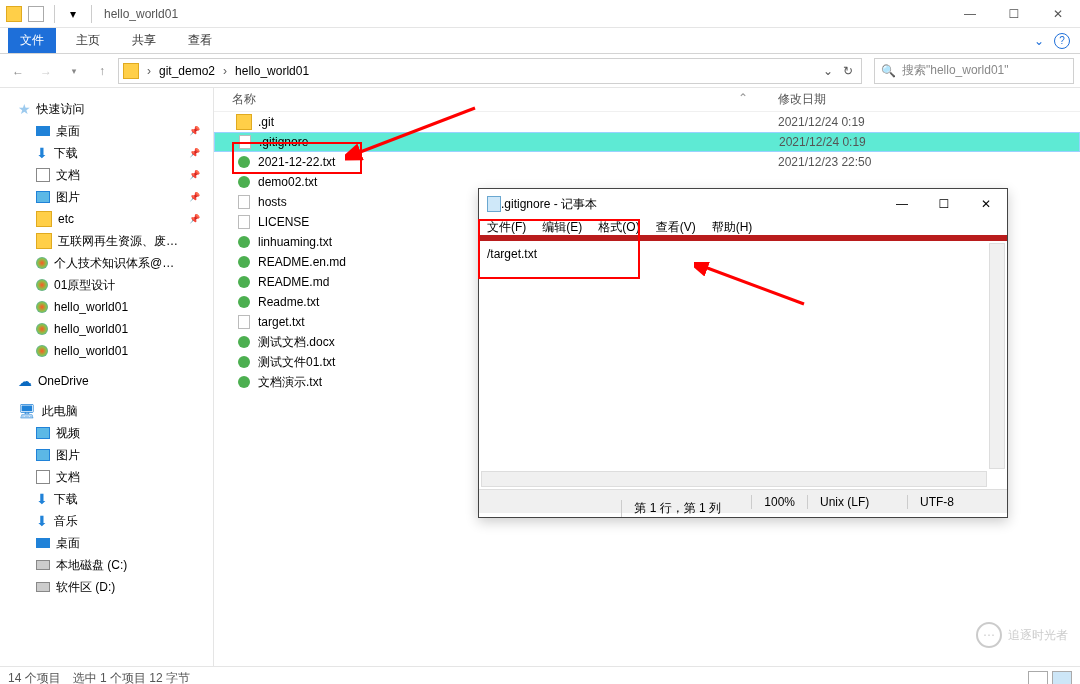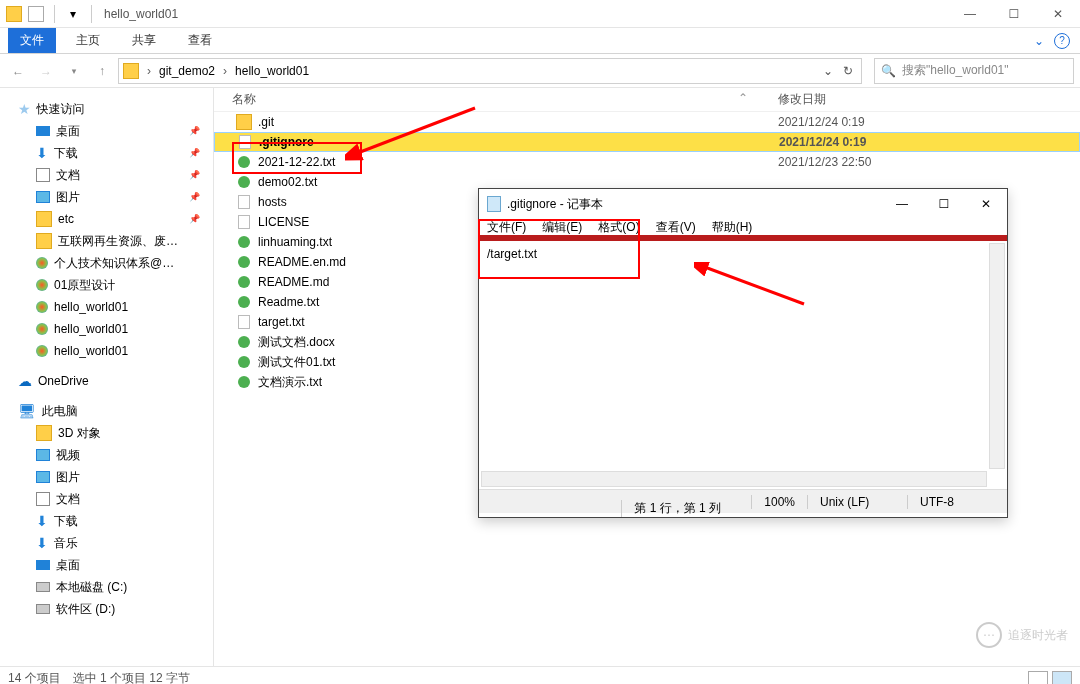--- a/index.html
+++ b/index.html
@@ -39,32 +39,32 @@
 .icon-gg{width:12px;height:12px;border-radius:50%;background:radial-gradient(#ff5722,#8bc34a,#2196f3);}
 .icon-cloud{color:#0a6ac1;font-size:14px;}
 .icon-pc{color:#2082d8;font-size:14px;}
 .icon-drive{width:14px;height:10px;background:#ccc;border:1px solid #888;}
 .main{flex:1;display:flex;flex-direction:column;}
 .list-head{height:24px;display:flex;align-items:center;border-bottom:1px solid #f0f0f0;padding-left:18px;color:#555;}
 .col-name{width:546px;display:flex;align-items:flex-start;gap:6px;}
 .col-date{flex:1;}
 .file-list{flex:1;}
 .file-row{height:20px;display:flex;align-items:center;padding-left:22px;}
-.file-row.selected{background:#fde047;border:1px solid #99d1ff;font-weight:bold;}
+.file-row.selected{background:#5eead4;border:1px solid #99d1ff;}
 .file-row .fi{width:16px;height:16px;margin-right:6px;display:flex;align-items:center;justify-content:center;}
 .file-row .fn{width:520px;}
 .file-row .fd{color:#555;}
 .fi-txt{width:12px;height:14px;background:#fff;border:1px solid #bbb;}
 .fi-md{width:12px;height:12px;border-radius:50%;background:#4caf50;}
 .status{height:24px;border-top:1px solid #e5e5e5;display:flex;align-items:center;padding:0 8px;color:#555;gap:12px;}
 .status .right{margin-left:auto;display:flex;gap:4px;}
 .status .right>div{width:20px;height:16px;border:1px solid #aaa;}
 
 .notepad{position:absolute;left:478px;top:188px;width:530px;height:330px;background:#fff;border:1px solid #444;box-shadow:0 4px 12px rgba(0,0,0,0.2);}
-.np-title{height:30px;display:flex;align-items:center;padding-left:8px;gap:6px;}
+.np-title{height:30px;display:flex;align-items:center;padding-left:8px;}
 .np-title .t{flex:1;}
 .np-ctrl{display:flex;}
 .np-ctrl>div{width:42px;height:30px;display:flex;align-items:center;justify-content:center;}
 .np-menu{height:22px;display:flex;align-items:center;padding-left:8px;gap:16px;border-bottom:6px solid #b91c1c;}
 .np-body{height:248px;padding:4px 8px;font-family:Consolas,monospace;font-size:14px;position:relative;}
 .np-status{height:24px;border-top:1px solid #ddd;display:flex;align-items:center;background:#f0f0f0;}
 .np-status>div{padding:0 12px;border-left:1px solid #ccc;}
 .np-sp{flex:1;}
 .scroll-h{position:absolute;bottom:2px;left:2px;right:20px;height:16px;background:#f0f0f0;border:1px solid #ddd;}
 .scroll-v{position:absolute;top:2px;bottom:20px;right:2px;width:16px;background:#f0f0f0;border:1px solid #ddd;}
@@ -217,26 +217,20 @@
           <span class="icon-cloud">☁</span>
           <span>OneDrive</span>
         </div>
     </div>
     <div class="nav-group">
       <div class="nav-item">
           <span class="icon-pc">🖥</span>
           <span>此电脑</span>
         </div>
       <div id="pc-list">
-          <div class="nav-item l2">
-            <span>
-              <div class="icon-folder"></div>
-            </span>
-            <span>3D 对象</span>
-          </div>
           <div class="nav-item l2">
             <span>
               <div class="icon-pic"></div>
             </span>
             <span>视频</span>
           </div>
           <div class="nav-item l2">
             <span>
               <div class="icon-pic"></div>
             </span>

